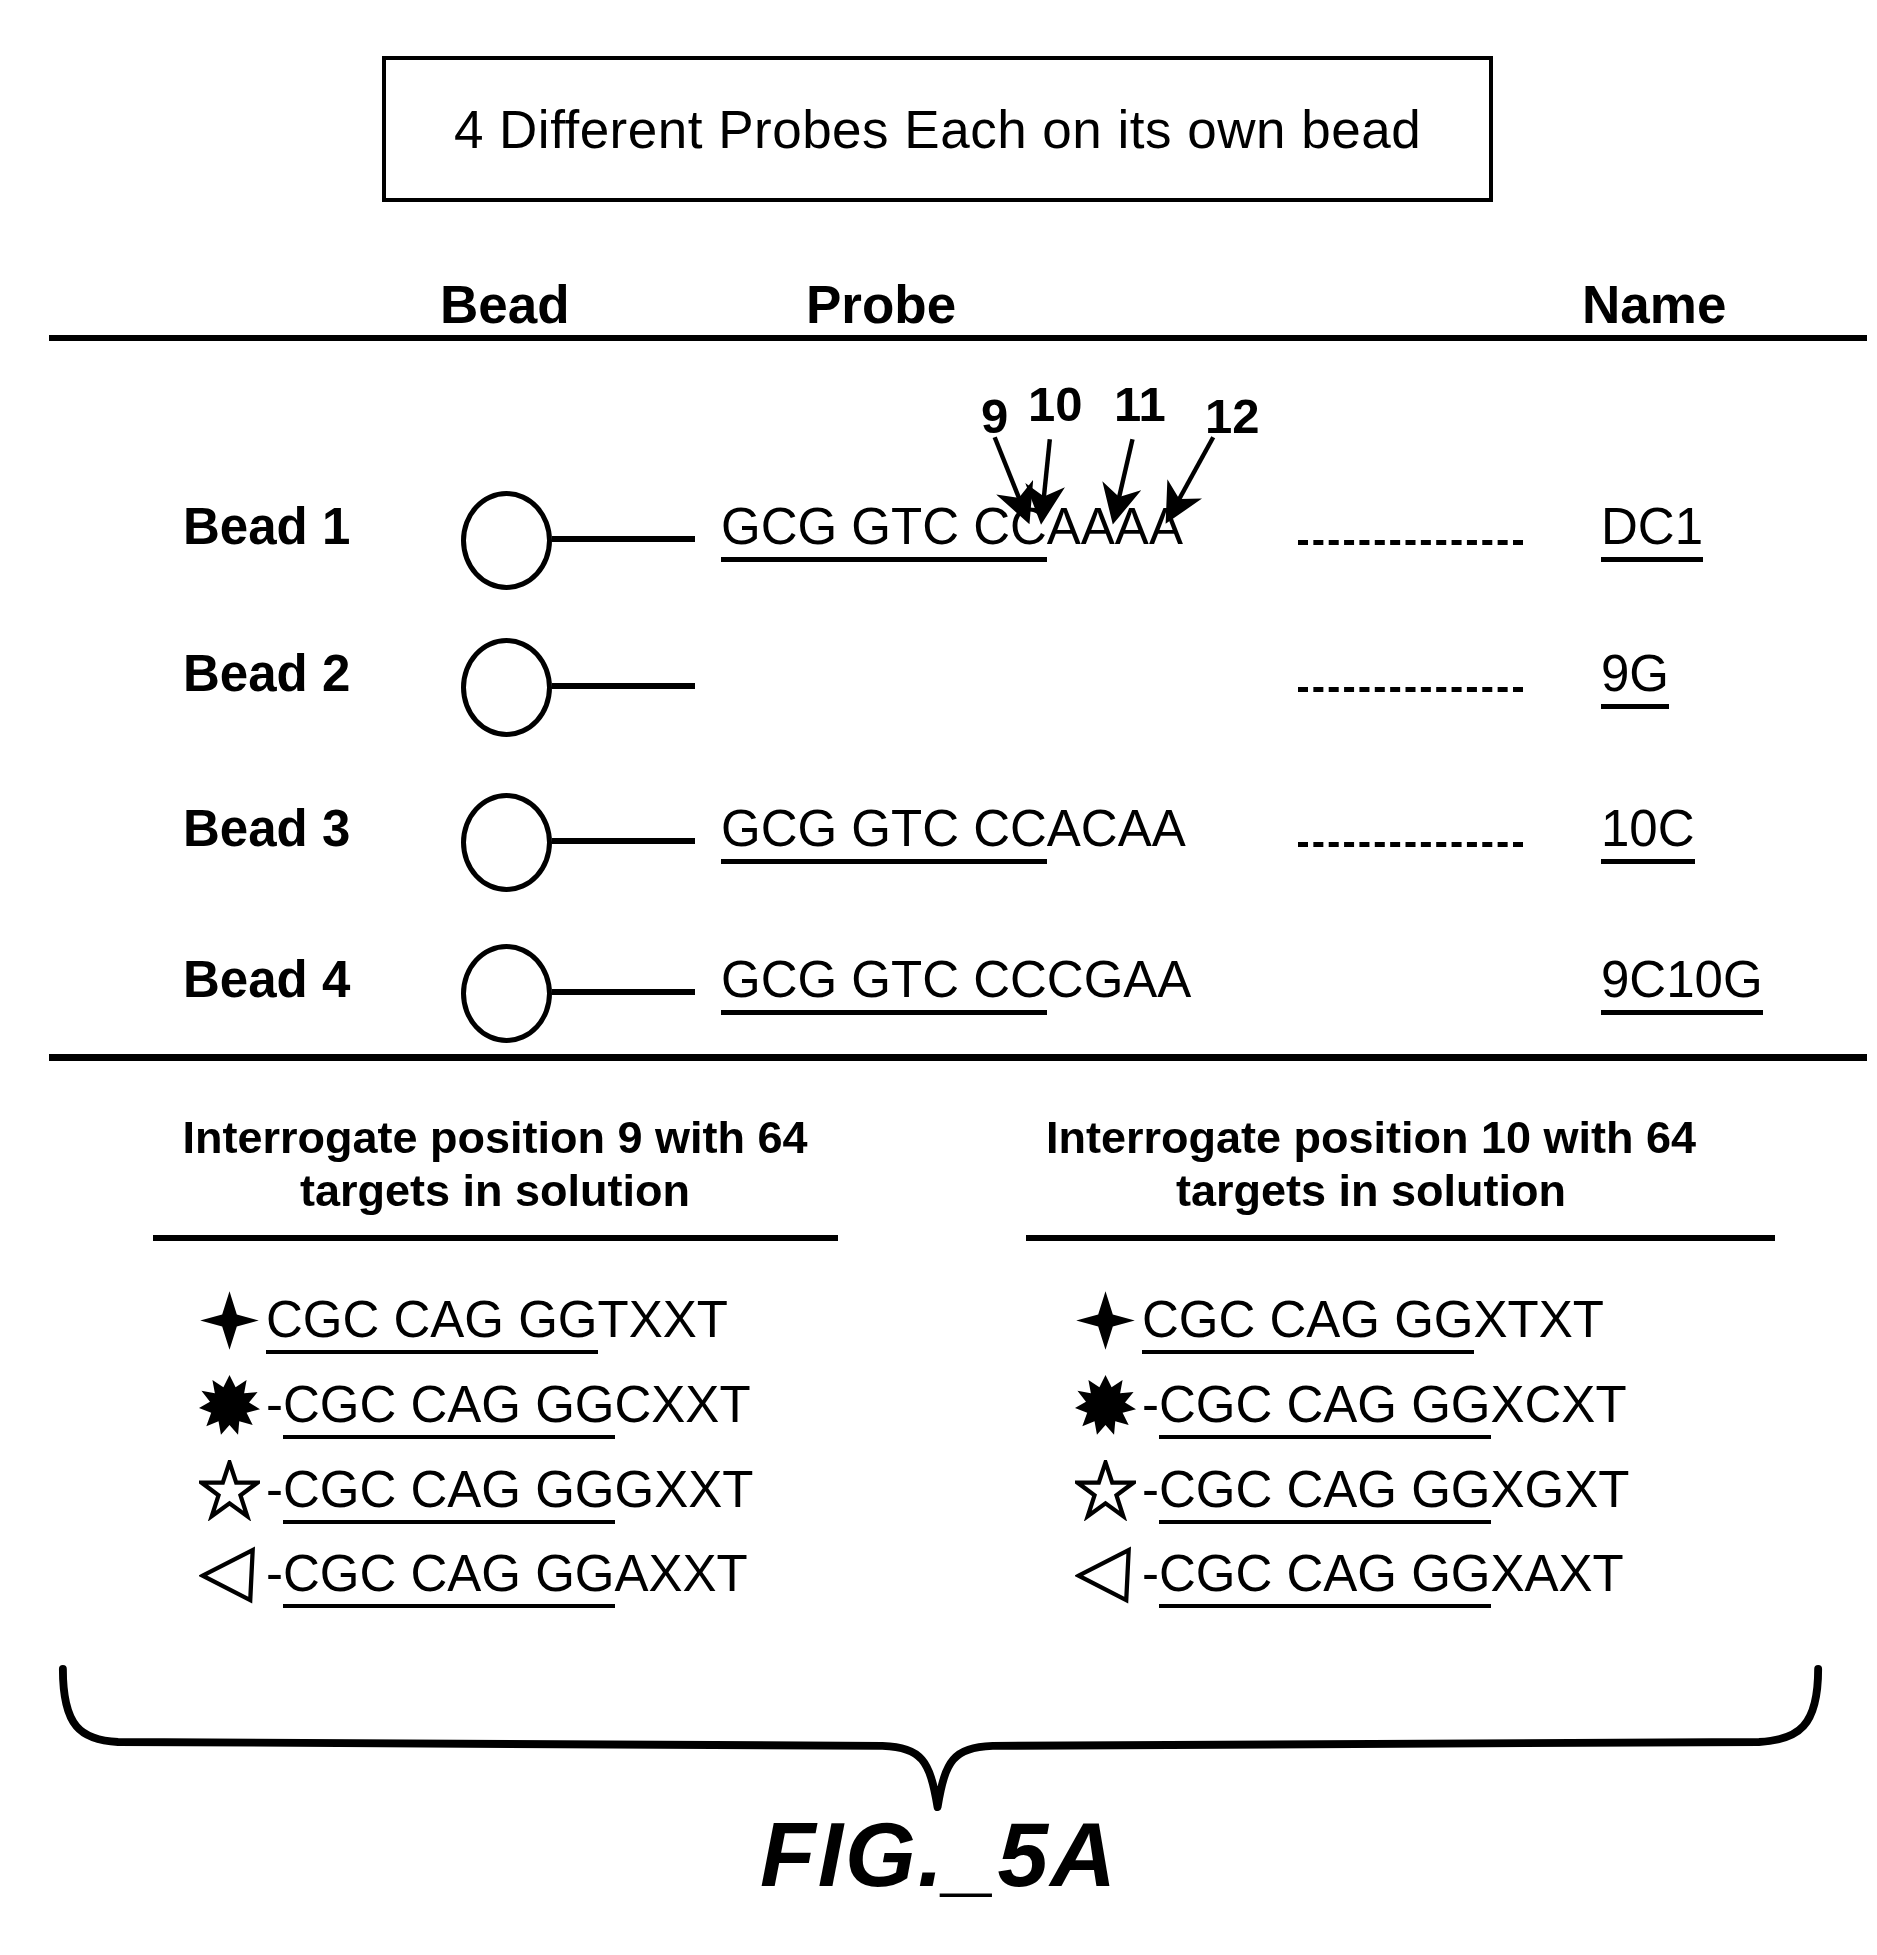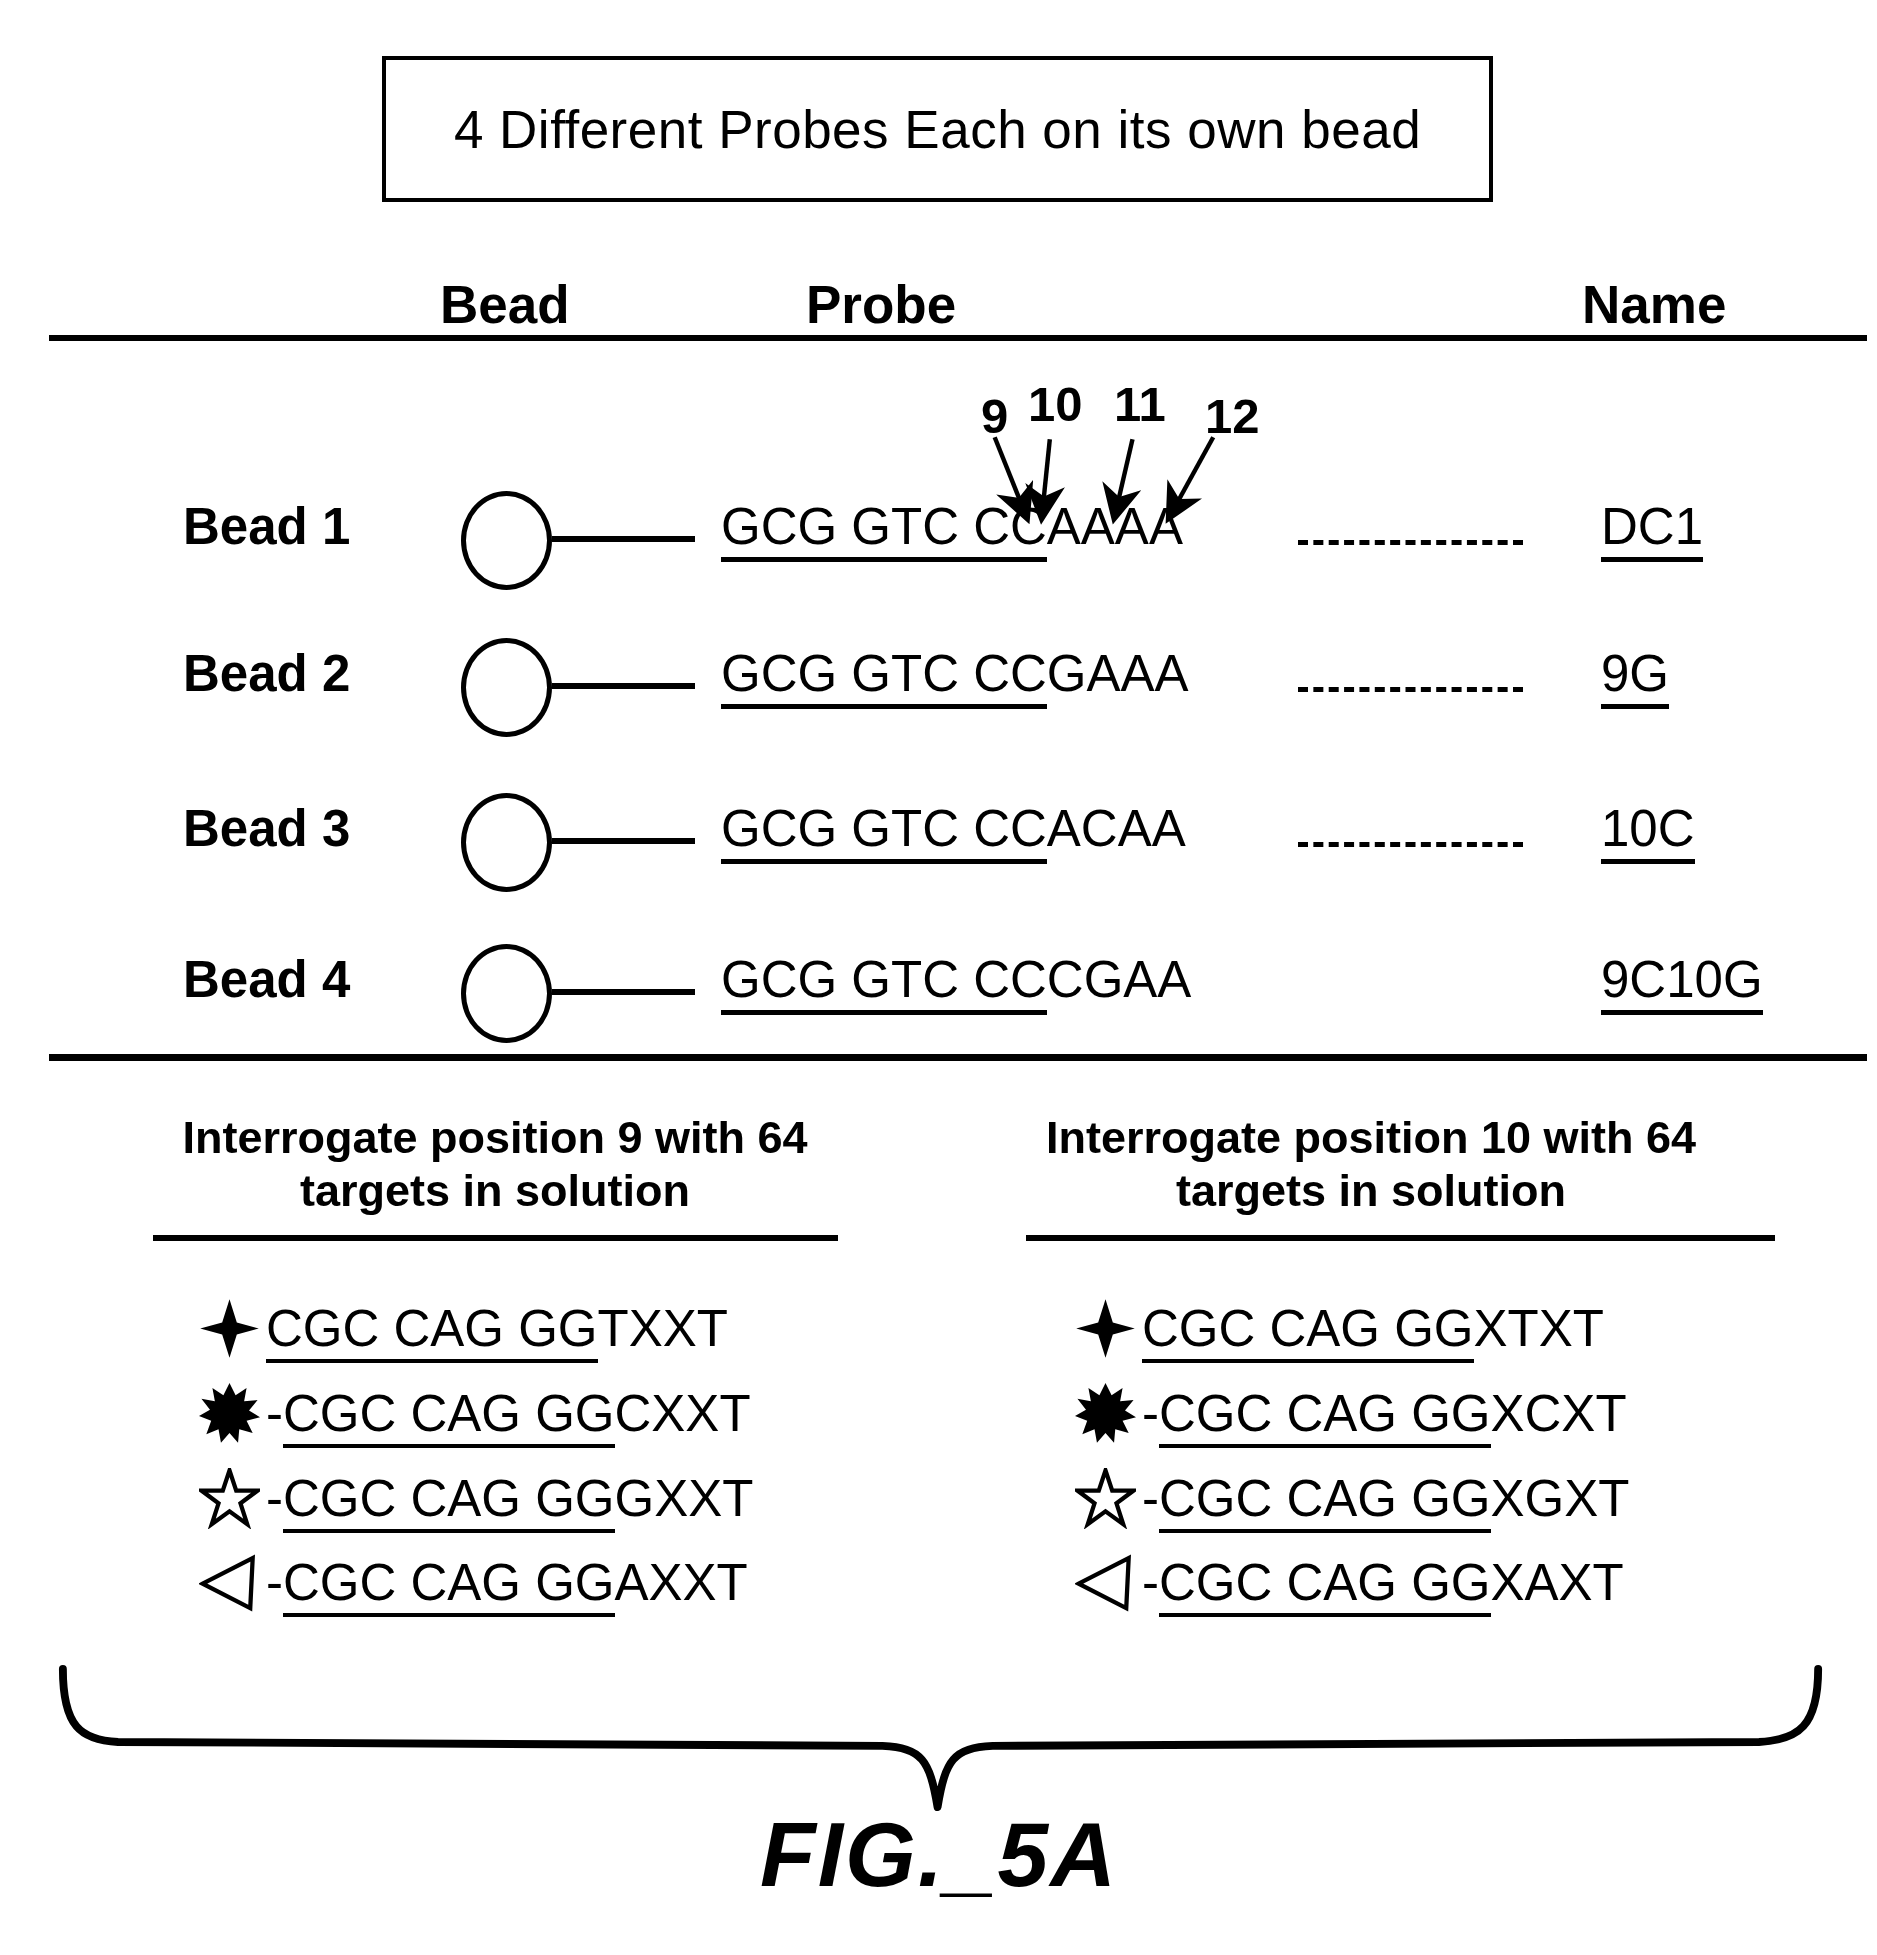--- a/index.html
+++ b/index.html
@@ -171,21 +171,21 @@
     height: 5.9px;
     background: #000;
   }
   .panel.right .panel-rule { width: 749px; }
 
   .target-list {
     margin-top: 49px;
   }
   .target-row {
     display: flex;
-    align-items: center;
+    align-items: flex-start;
     height: 77px;
     margin-bottom: 7.9px;
   }
   .target-icon {
     width: 73px;
     min-width: 73px;
     height: 61px;
     display: flex;
     align-items: center;
     justify-content: center;
@@ -263,23 +263,20 @@
     <span class="under">GCG GTC CC</span><span>AAAA</span>
   </div>
   <div class="dash-line"></div>
   <div class="name-val"><span>DC1</span></div>
 </div>
 
 <div class="bead-row r1">
   <div class="bead-label">Bead 2</div>
   <div class="bead-circle"></div>
   <div class="bead-stem"></div>
-  <div class="probe-seq">
-    <span class="under">GCG GTC CC</span><span>GAAA</span>
-  </div>
   <div class="dash-line"></div>
   <div class="name-val"><span>9G</span></div>
 </div>
 
 <div class="bead-row r2">
   <div class="bead-label">Bead 3</div>
   <div class="bead-circle"></div>
   <div class="bead-stem"></div>
   <div class="probe-seq">
     <span class="under">GCG GTC CC</span><span>ACAA</span>

